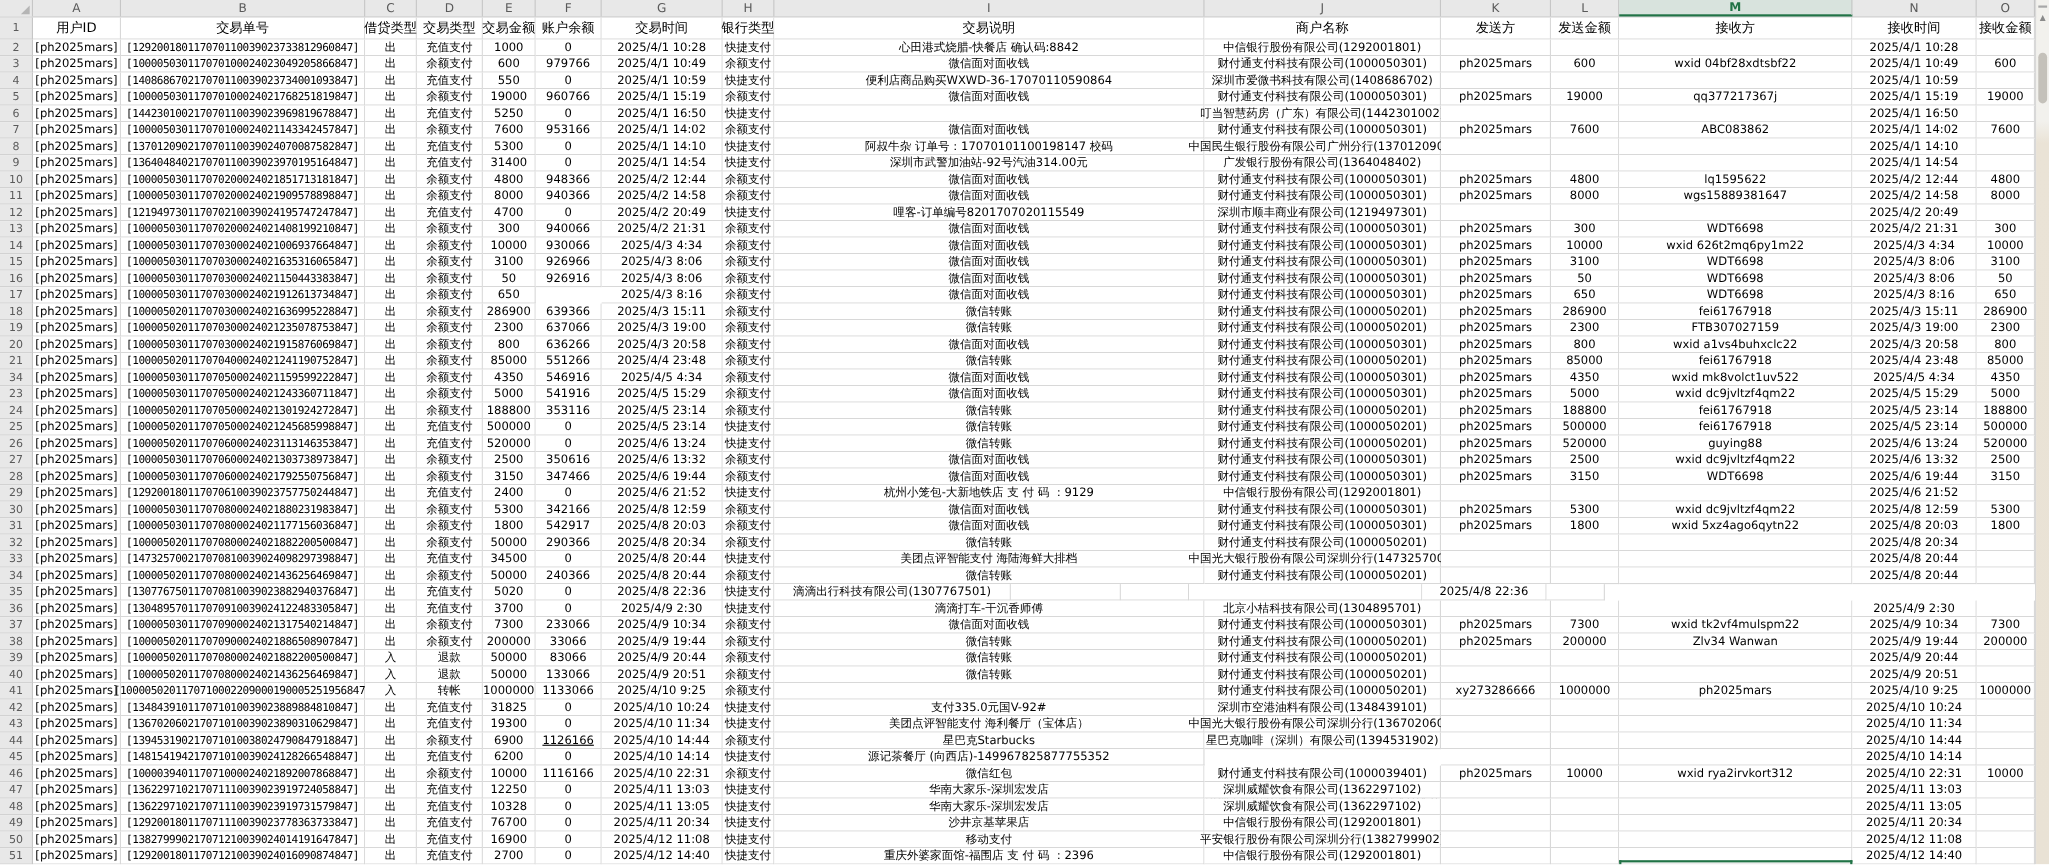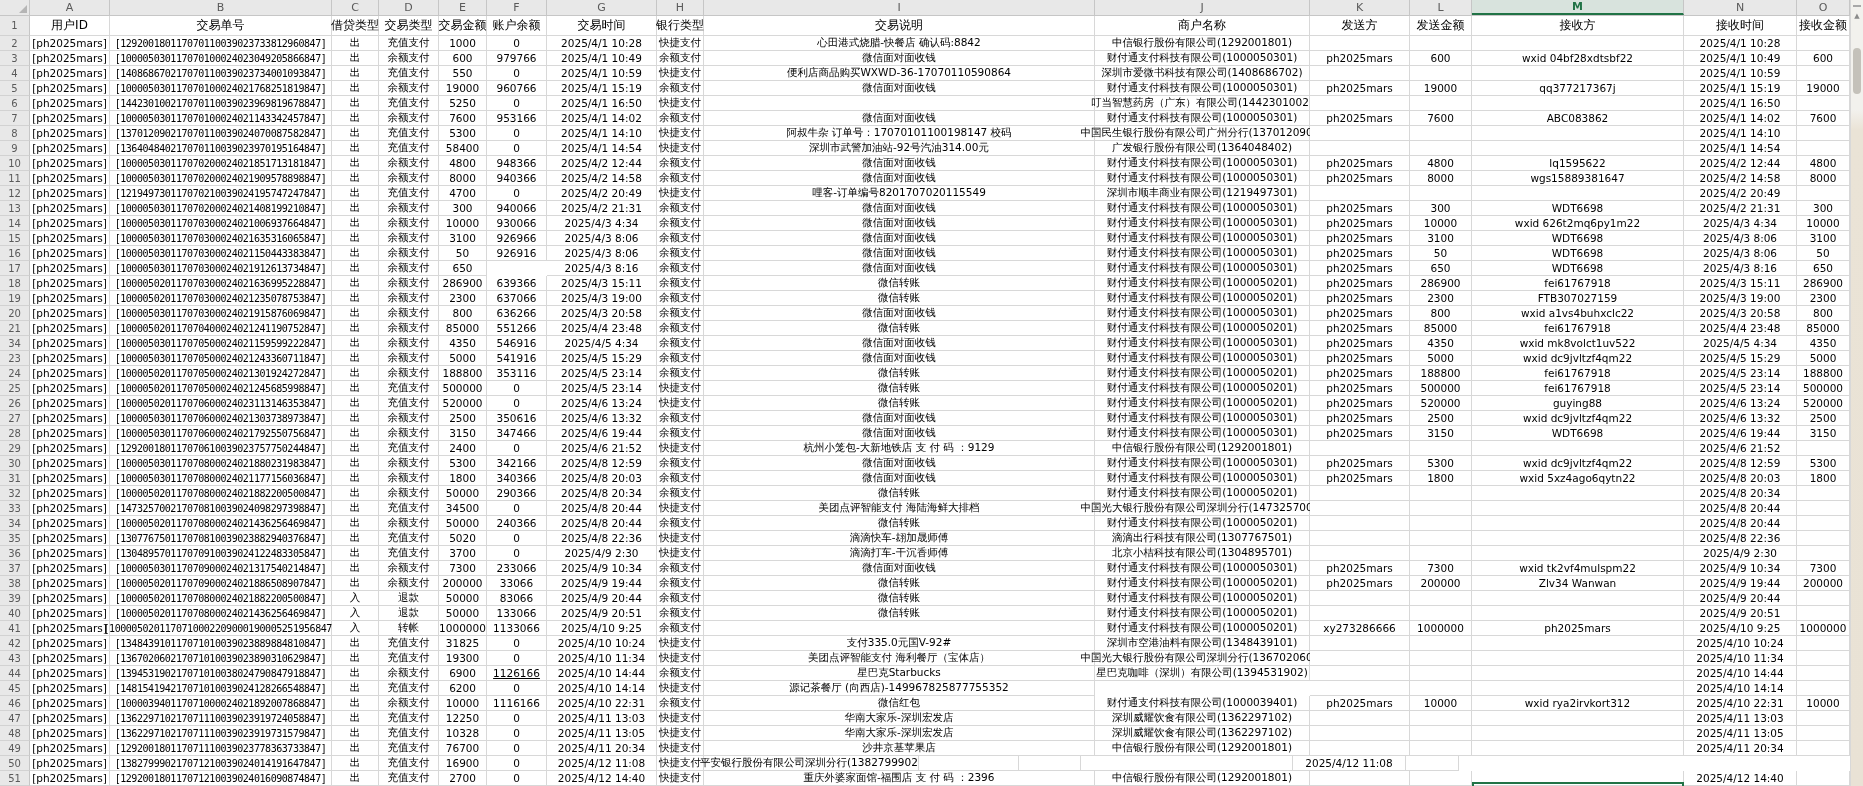--- a/index.html
+++ b/index.html
@@ -460,21 +460,21 @@
         <div class="cell colb" style="width: 222px;">
           <span>[136404840217070110039023970195164847]</span>
         </div>
         <div class="cell" style="width: 47px;">
           <span>出</span>
         </div>
         <div class="cell" style="width: 60px;">
           <span>充值支付</span>
         </div>
         <div class="cell" style="width: 48px;">
-          <span>58400</span>
+          <span>31400</span>
         </div>
         <div class="cell" style="width: 60px;">
           <span>0</span>
         </div>
         <div class="cell" style="width: 110px;">
           <span>2025/4/1 14:54</span>
         </div>
         <div class="cell" style="width: 47px;">
           <span>快捷支付</span>
         </div>
@@ -1519,21 +1519,21 @@
         <div class="cell" style="width: 47px;">
           <span>出</span>
         </div>
         <div class="cell" style="width: 60px;">
           <span>余额支付</span>
         </div>
         <div class="cell" style="width: 48px;">
           <span>1800</span>
         </div>
         <div class="cell" style="width: 60px;">
-          <span>340366</span>
+          <span>542917</span>
         </div>
         <div class="cell" style="width: 110px;">
           <span>2025/4/8 20:03</span>
         </div>
         <div class="cell" style="width: 47px;">
           <span>余额支付</span>
         </div>
         <div class="cell" style="width: 391px;">
           <span>微信面对面收钱</span>
         </div>
@@ -1718,23 +1718,20 @@
           <span>5020</span>
         </div>
         <div class="cell" style="width: 60px;">
           <span>0</span>
         </div>
         <div class="cell" style="width: 110px;">
           <span>2025/4/8 22:36</span>
         </div>
         <div class="cell" style="width: 47px;">
           <span>快捷支付</span>
-        </div>
-        <div class="cell" style="width: 391px;">
-          <span>滴滴快车-翃加晟师傅</span>
         </div>
         <div class="cell" style="width: 215px;">
           <span>滴滴出行科技有限公司(1307767501)</span>
         </div>
         <div class="cell" style="width: 100px;">
           <span></span>
         </div>
         <div class="cell" style="width: 62px;">
           <span></span>
         </div>
@@ -2438,20 +2435,23 @@
           <span>16900</span>
         </div>
         <div class="cell" style="width: 60px;">
           <span>0</span>
         </div>
         <div class="cell" style="width: 110px;">
           <span>2025/4/12 11:08</span>
         </div>
         <div class="cell" style="width: 47px;">
           <span>快捷支付</span>
+        </div>
+        <div class="cell" style="width: 391px;">
+          <span>移动支付</span>
         </div>
         <div class="cell" style="width: 215px;">
           <span>平安银行股份有限公司深圳分行(1382799902)</span>
         </div>
         <div class="cell" style="width: 100px;">
           <span></span>
         </div>
         <div class="cell" style="width: 62px;">
           <span></span>
         </div>

